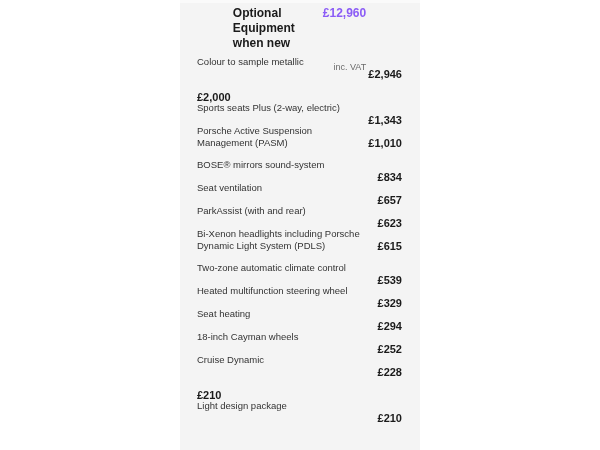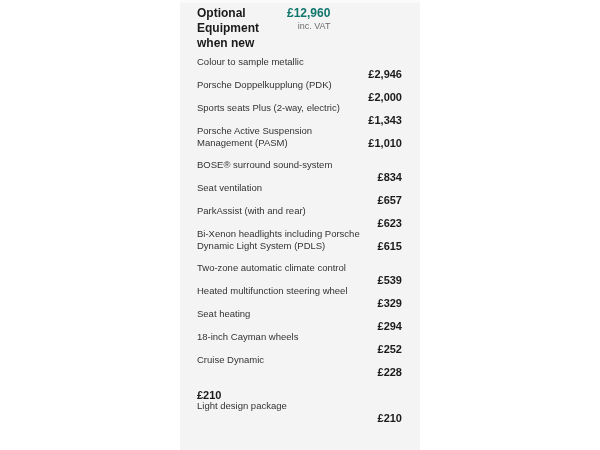--- a/index.html
+++ b/index.html
@@ -20,43 +20,44 @@
       background: #f4f4f4;
       border-top: 3px solid #fafafa;
       box-sizing: border-box;
     }
     .header {
       position: absolute;
       left: 17px;
       right: 18px;
       top: 3px;
       display: flex;
-      justify-content: flex-start;
+      justify-content: center;
       align-items: flex-start;
     }
     .header-title {
       font-size: 12px;
       font-weight: bold;
       color: #1a1a1a;
       line-height: 15px;
       width: 90px;
     }
     .header-right {
       text-align: right;
     }
     .header-total {
       font-size: 12px;
       font-weight: bold;
-      color: #0f766e;
+      color: #8b5cf6;
       line-height: 15px;
     }
     .header-vat {
       font-size: 9px;
       color: #6b6b6b;
       line-height: 11px;
+      margin-top: 41px;
     }
     .list {
       position: absolute;
       left: 17px;
       right: 18px;
       top: 53px;
     }
     .row {
       display: flex;
       justify-content: space-between;
@@ -88,33 +89,32 @@
       <div class="header-vat">inc. VAT</div>
     </div>
   </div>
 
   <div class="list">
     <div class="row" style="height:23px">
       <span class="row-label">Colour to sample metallic</span>
       <span class="row-price">£2,946</span>
     </div>
     <div class="row" style="height:23px">
-      <span class="row-label">Porsche Doppelkupplung (PDK)</span>
       <span class="row-price">£2,000</span>
     </div>
     <div class="row" style="height:23px">
       <span class="row-label">Sports seats Plus (2-way, electric)</span>
       <span class="row-price">£1,343</span>
     </div>
     <div class="row" style="height:34px">
       <span class="row-label">Porsche Active Suspension Management (PASM)</span>
       <span class="row-price">£1,010</span>
     </div>
     <div class="row" style="height:23px">
-      <span class="row-label">BOSE® surround sound-system</span>
+      <span class="row-label">BOSE® mirrors sound-system</span>
       <span class="row-price">£834</span>
     </div>
     <div class="row" style="height:23px">
       <span class="row-label">Seat ventilation</span>
       <span class="row-price">£657</span>
     </div>
     <div class="row" style="height:23px">
       <span class="row-label">ParkAssist (with and rear)</span>
       <span class="row-price">£623</span>
     </div>

